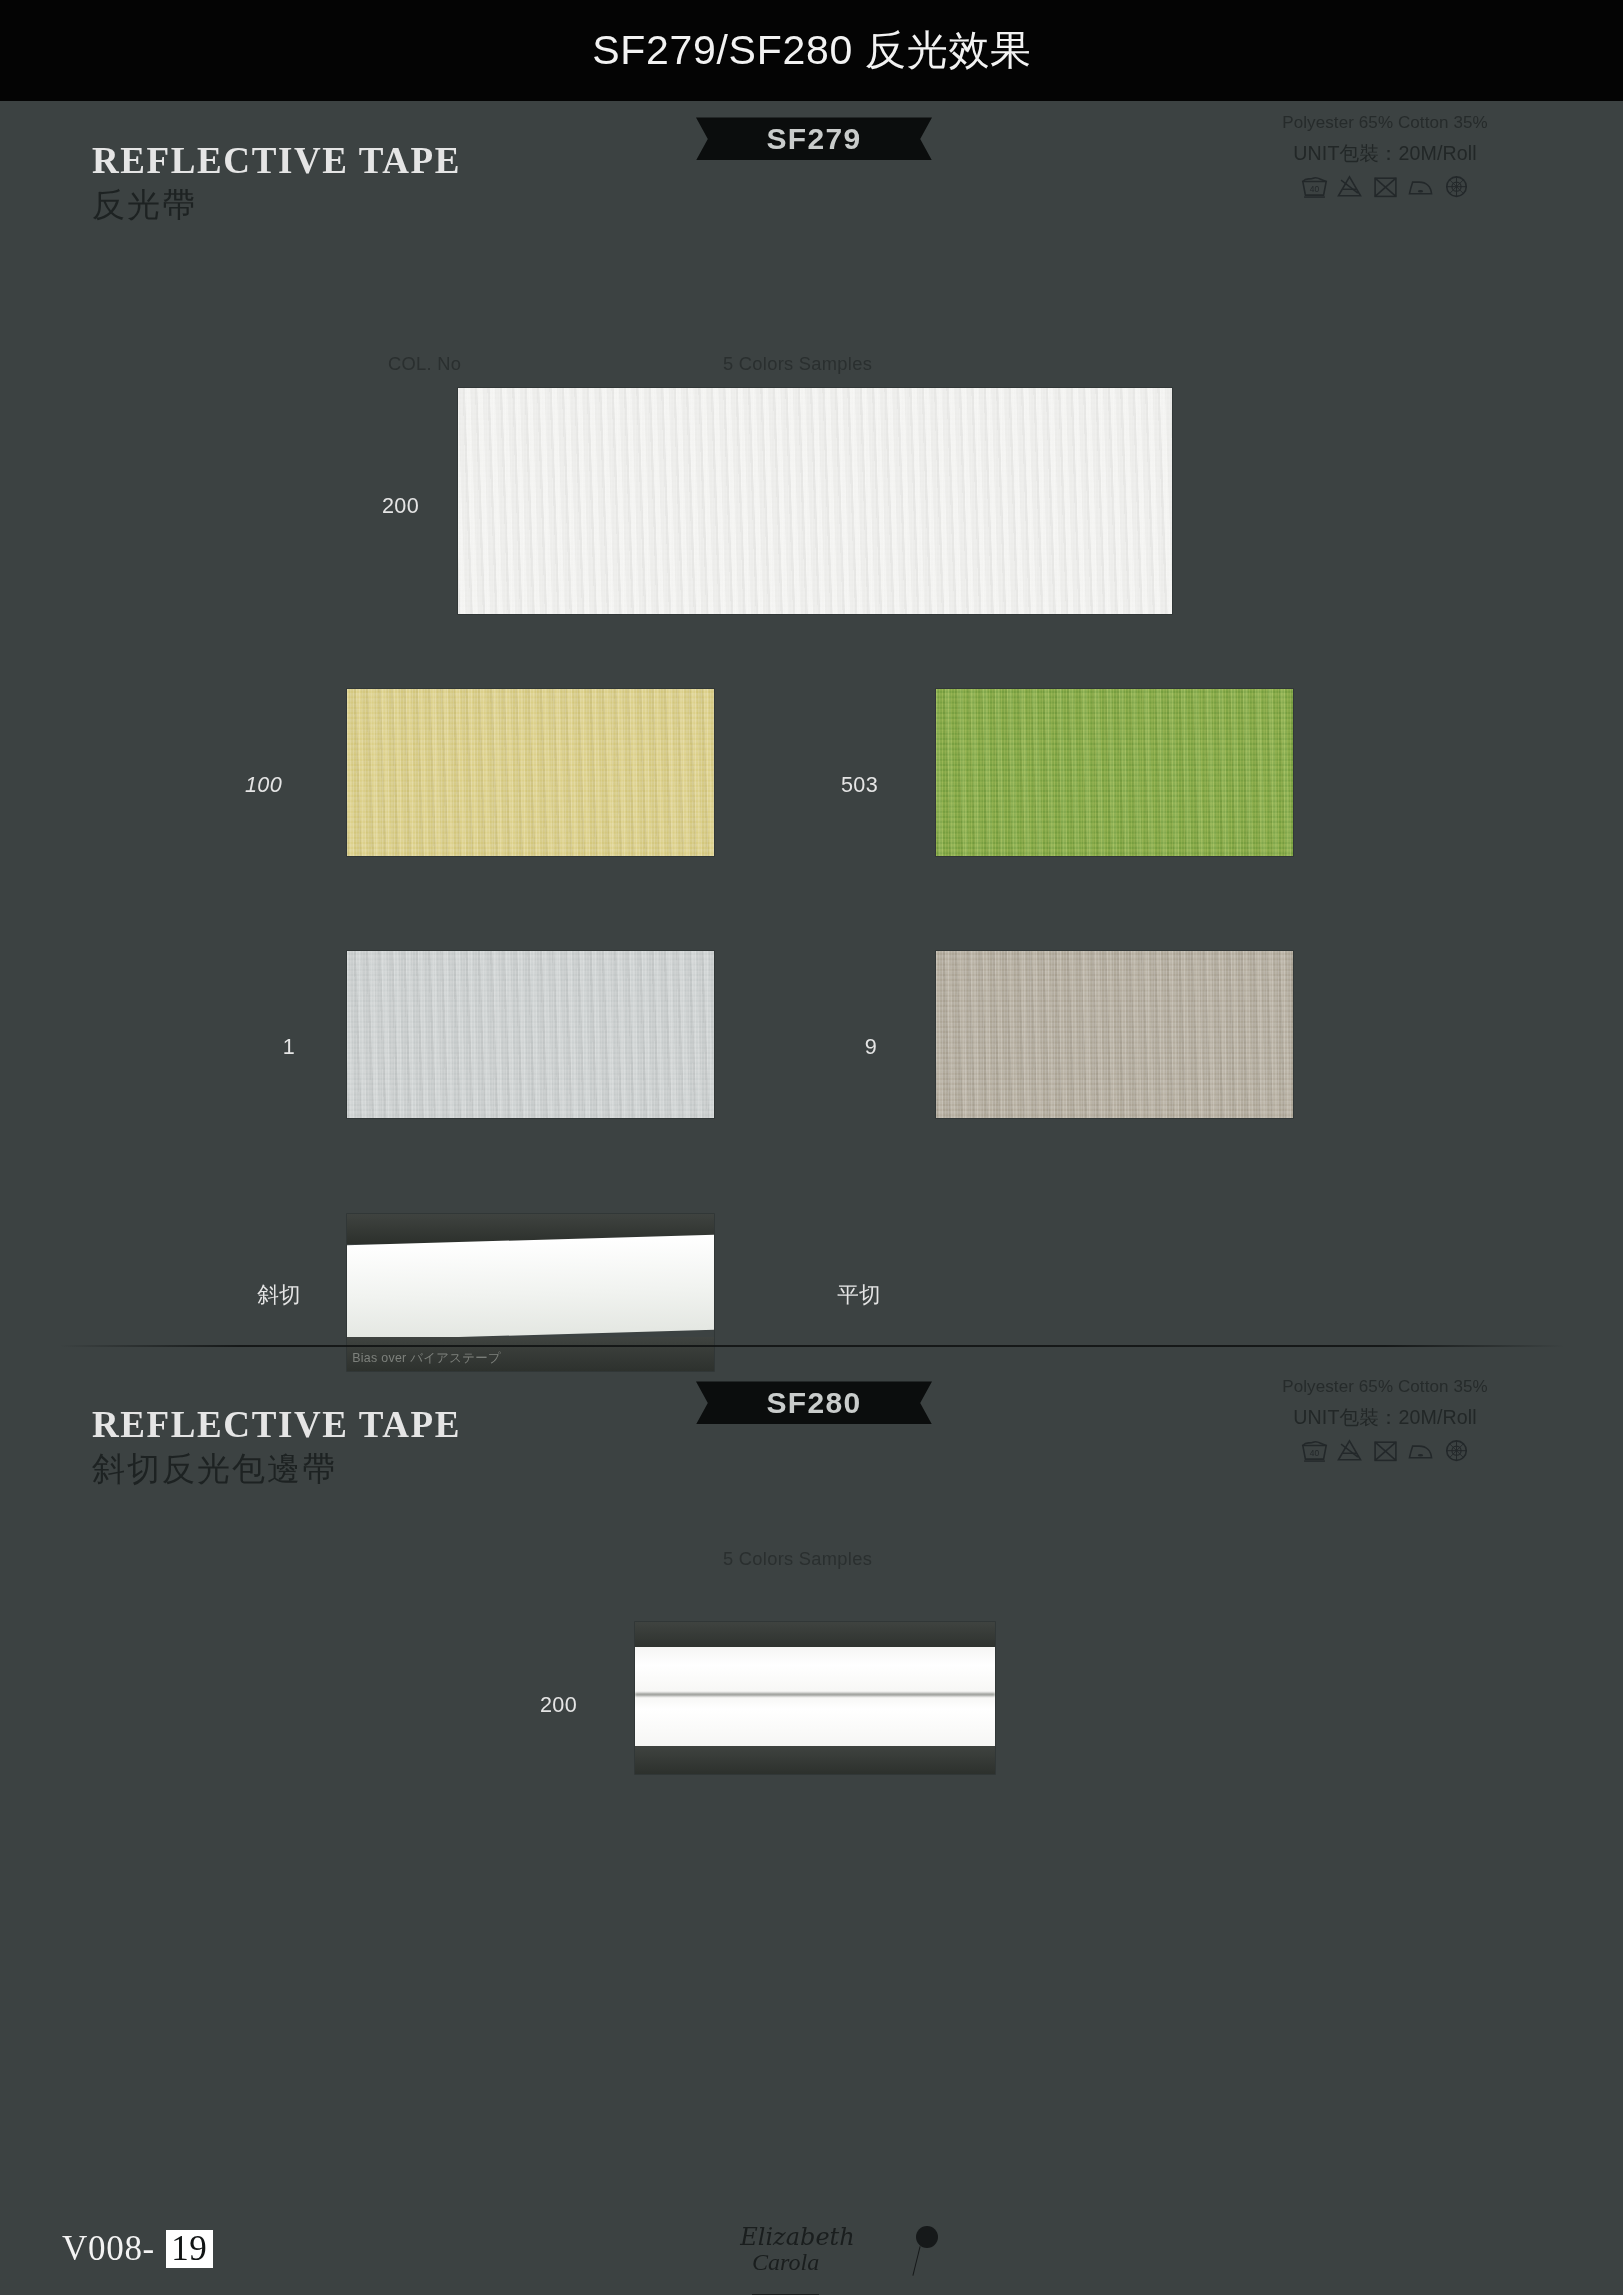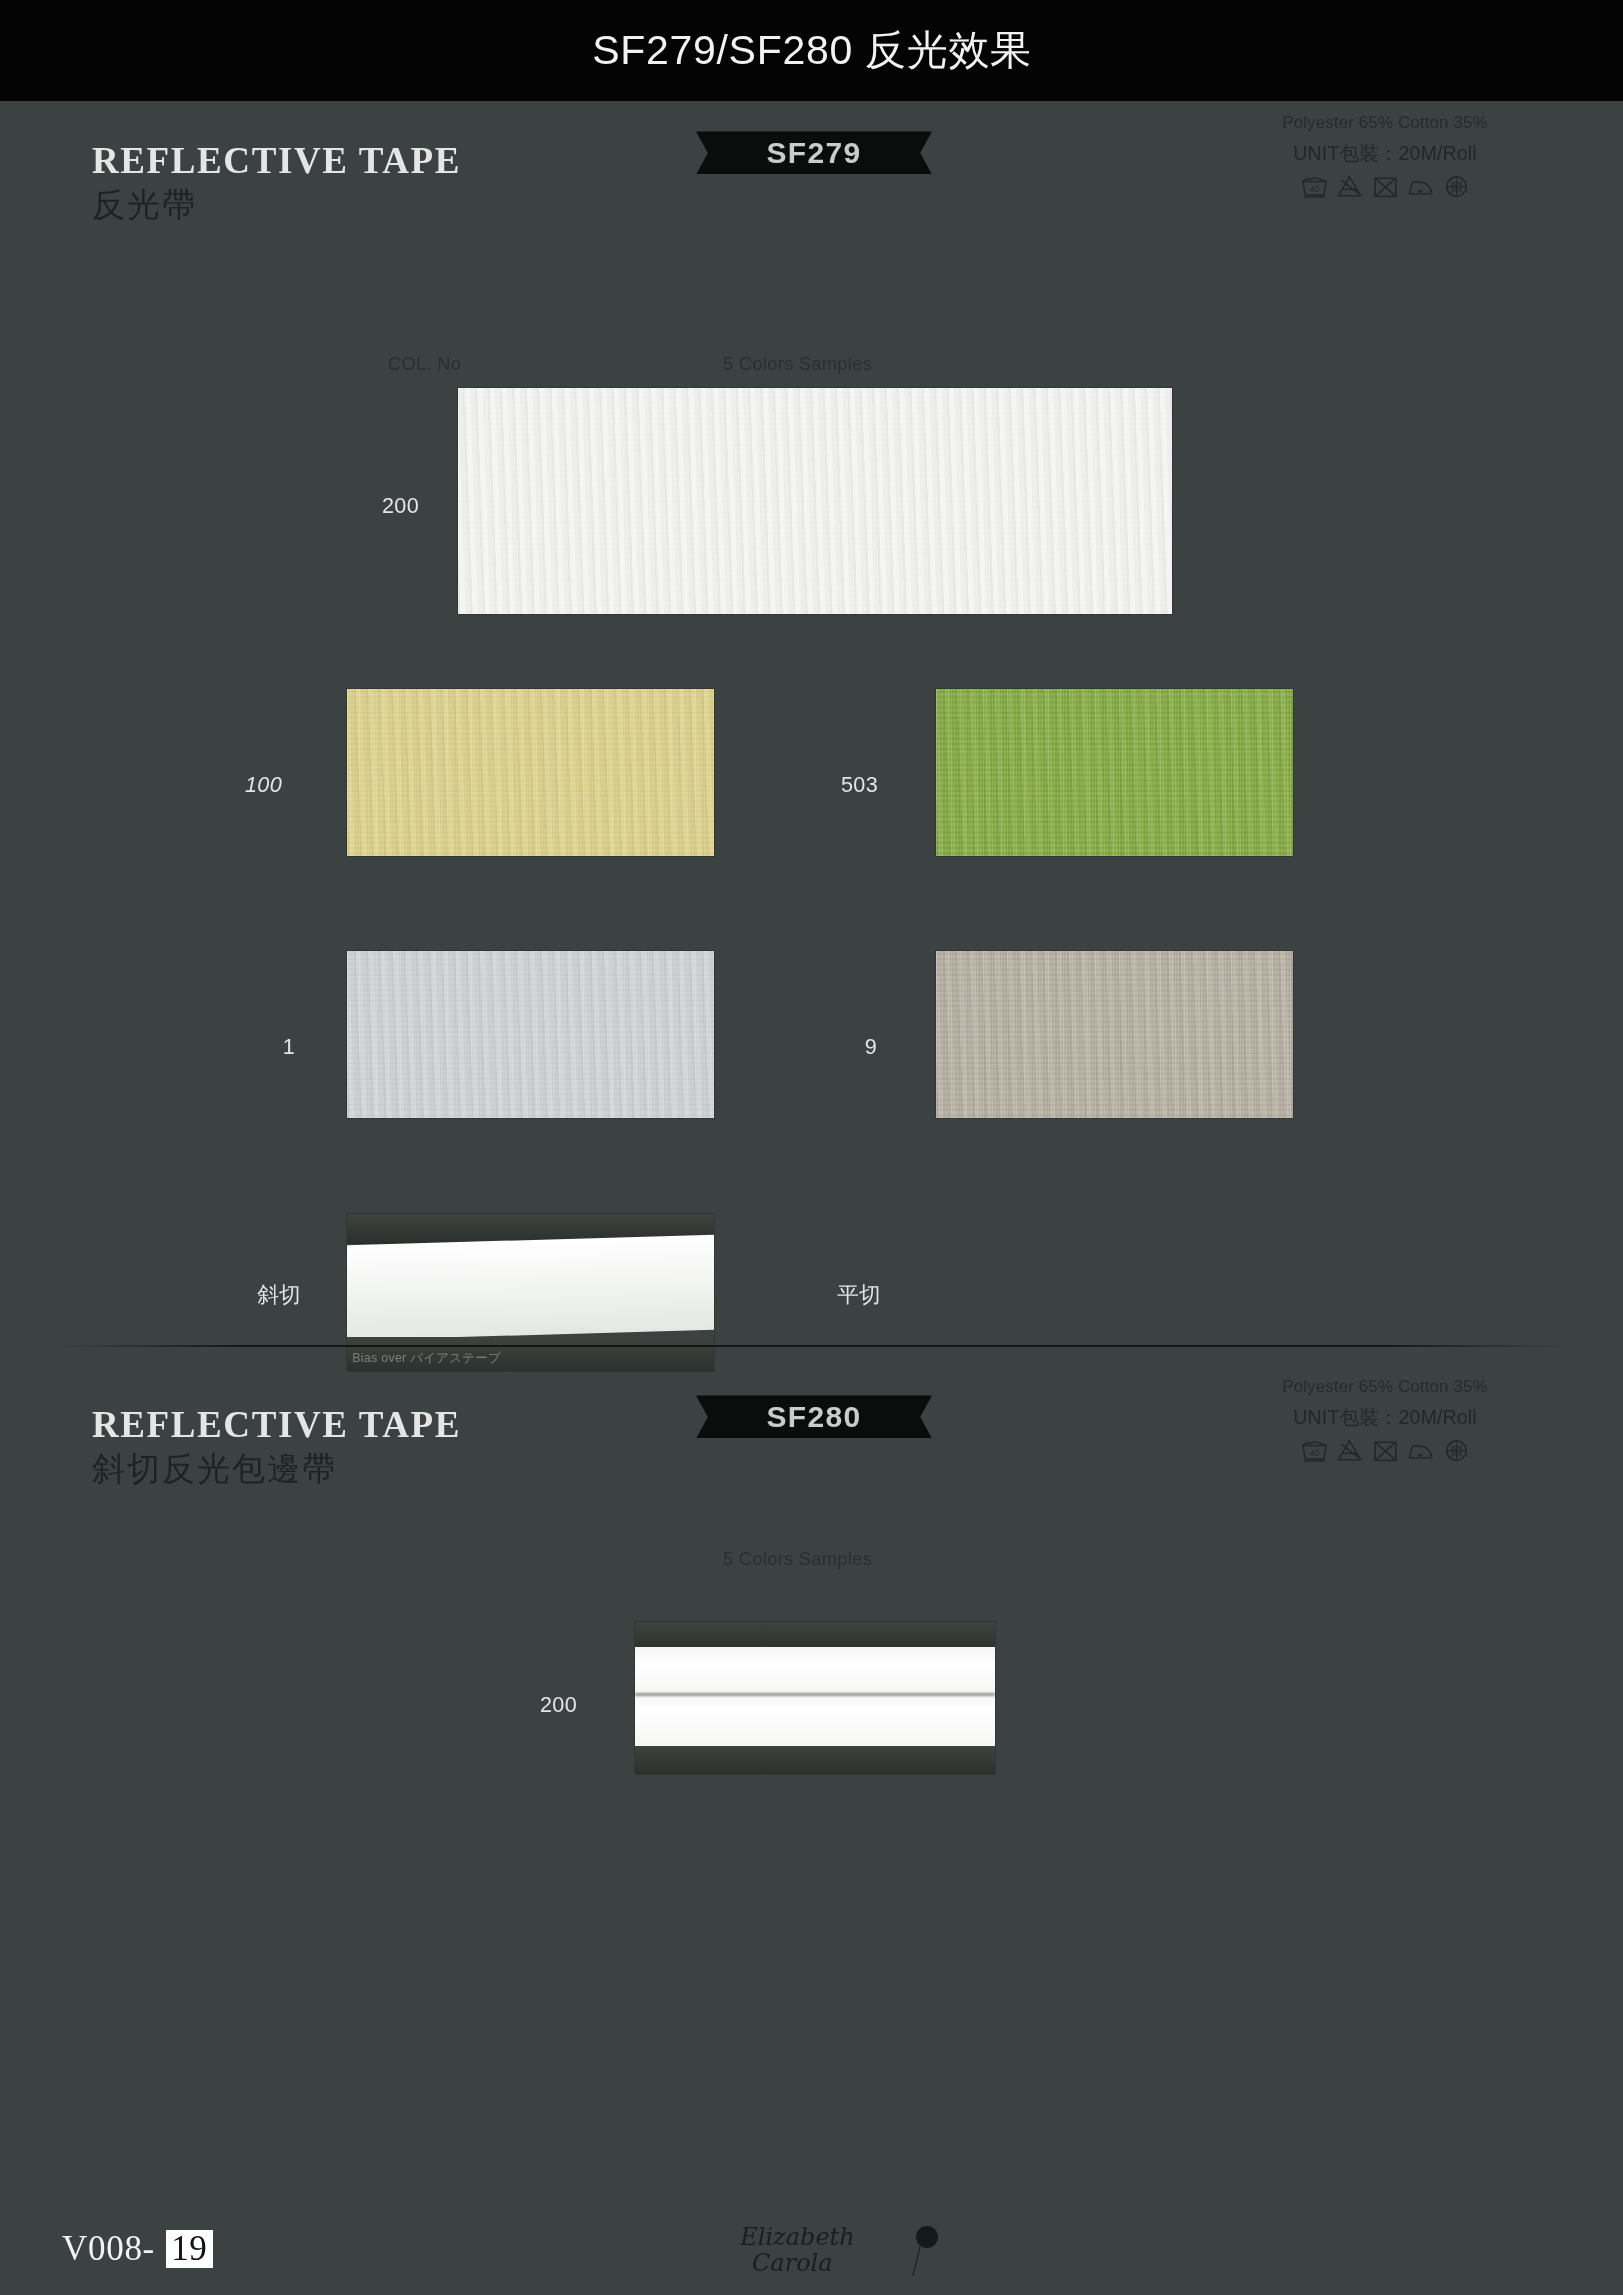--- a/index.html
+++ b/index.html
@@ -89,21 +89,20 @@
     font-size: 30px;
     font-weight: 700;
     letter-spacing: 1.3px;
     display: flex;
     align-items: center;
     justify-content: center;
     clip-path: polygon(
       0% 0%, 100% 0%, 95% 50%, 100% 100%,
       0% 100%, 5% 50%
     );
-    margin-top: 14px;
   }
   #section-sf280 .ribbon { left: 696px; top: 16.4px; }
   #section-sf279 .ribbon { left: 696px; top: 16.4px; }
 
   
   .spec {
     position: absolute;
     right: 118px;
     top: 11.8px;
     width: 242px;
@@ -232,21 +231,21 @@
     height: 69px;
   }
   .brand-logo .script1, .brand-logo .script2 {
     position: absolute;
     font-family: "DejaVu Serif", serif;
     font-style: italic;
     color: #1a1e1e;
     white-space: nowrap;
   }
   .brand-logo .script1 { left: 9.2px; top: 3.9px;  font-size: 24px; }
-  .brand-logo .script2 { left: 21px; top: 29px; font-size: 24px; border-bottom: 1.3px solid #1a1e1e; padding-bottom: 18px;}
+  .brand-logo .script2 { left: 21px; top: 29px; font-size: 24px; border-bottom: 1.3px solid #1a1e1e; padding-bottom: 18px; font-family: Liberation Serif, serif;}
   .brand-logo .rose {
     position: absolute;
     right: 9.2px; top: 6.5px;
     width: 22px; height: 22px;
     border-radius: 50%;
     background: #16191a;
   }
   .brand-logo .stem {
     position: absolute;
     right: 30px; top: 26px;

